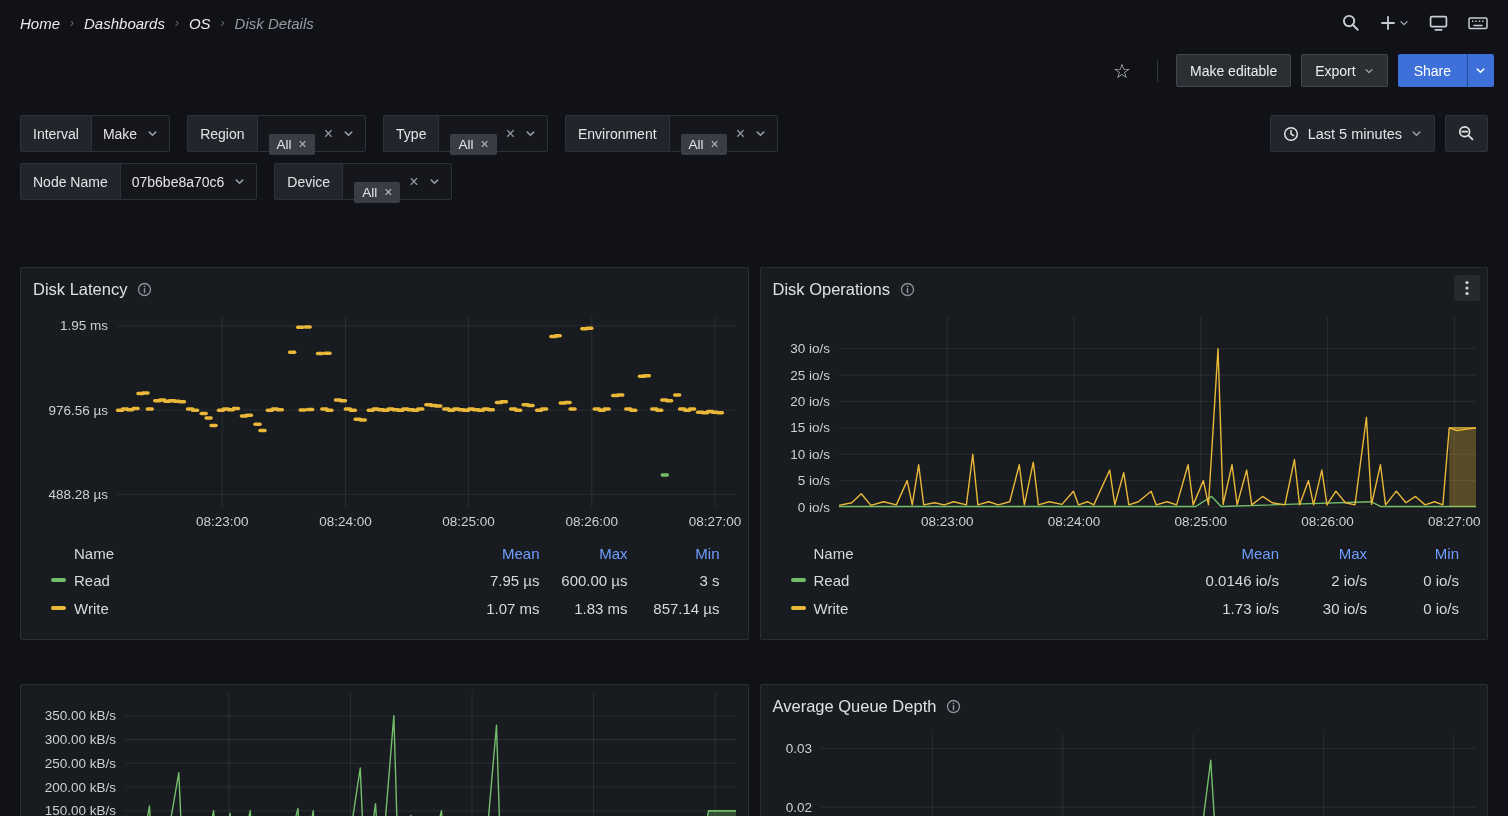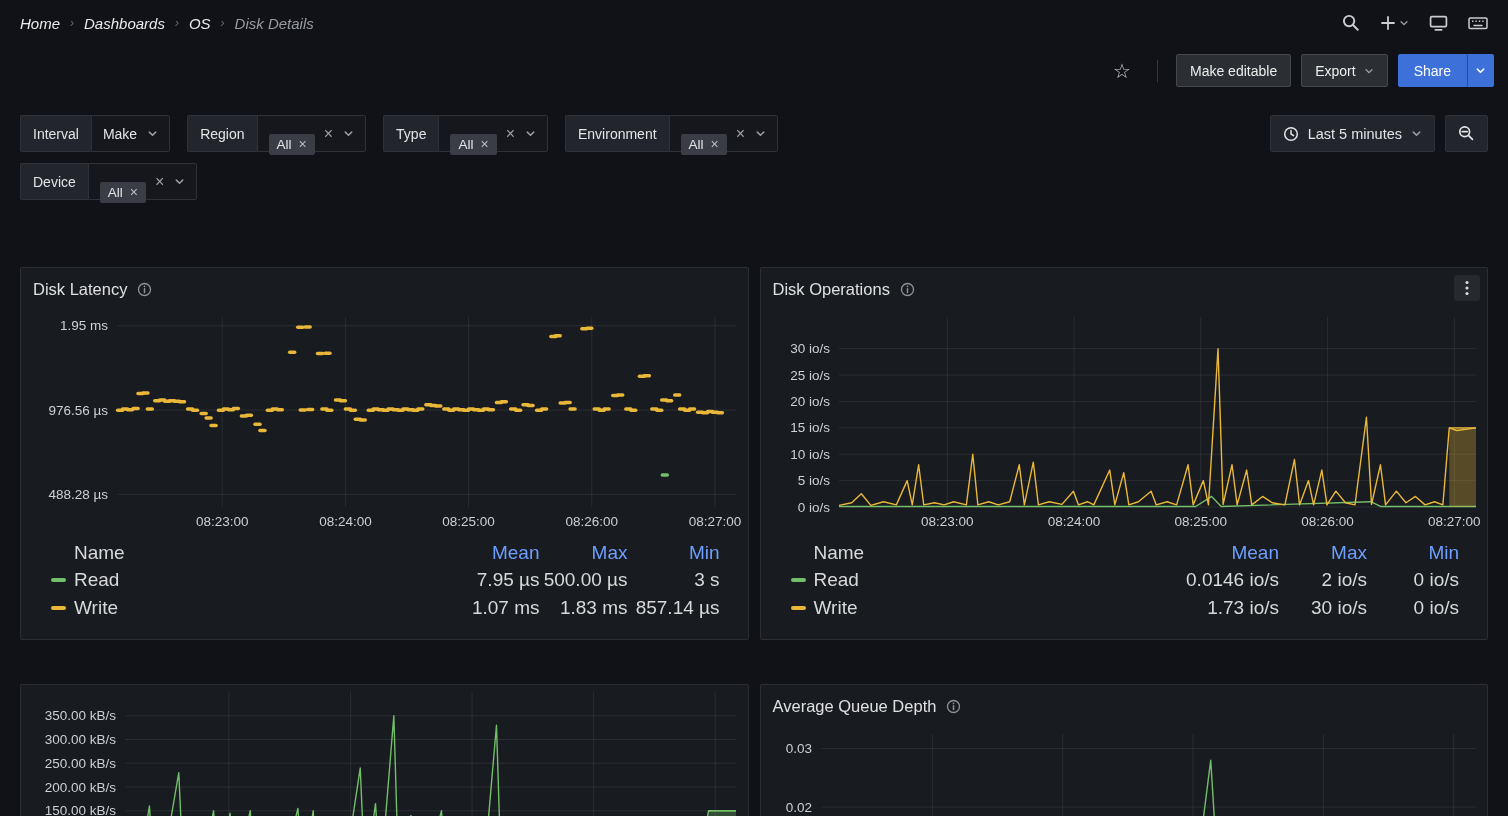--- a/index.html
+++ b/index.html
@@ -82,21 +82,21 @@
   }
   .phead { height:42px; display:flex; align-items:center; padding:0 12px; gap:10px; }
   .ptitle { font-size:16.5px; font-weight:500; color:#dfe0e2; }
   .info-ic { color:#8e939a; display:flex; cursor:pointer; }
   .kebab {
     position:absolute; top:7px; right:7px; width:26px; height:26px; border-radius:3px;
     background:#26292e; display:flex; align-items:center; justify-content:center; cursor:pointer;
   }
   .chart { height:226px; position:relative; }
 
-  .legend { padding:4px 28px 0 30px; font-size:19px; }
+  .legend { padding:4px 28px 0 30px; font-size:15px; }
   .lhead { display:flex; align-items:center; height:26px; color:#6e9fff; font-weight:500; cursor:pointer; }
   .lhead .c-name { padding-left:23px; }
   .lrow { display:flex; align-items:center; height:28px; }
   .c-name { flex:1; display:flex; align-items:center; gap:8px; color:#d8d9da; }
   .c-mean { width:140px; text-align:right; }
   .c-max { width:88px; text-align:right; }
   .c-min { width:92px; text-align:right; }
   .marker { width:15px; height:4px; border-radius:2px; display:inline-block; }
   .lname-txt { cursor:pointer; }
 </style>
@@ -237,20 +237,29 @@
         <svg width="17" height="17" viewBox="0 0 16 16">
             <circle cx="6.3" cy="6.3" r="4.6" fill="none" stroke="currentColor" stroke-width="1.6"></circle>
             <line x1="4" y1="6.3" x2="8.6" y2="6.3" stroke="currentColor" stroke-width="1.6" stroke-linecap="round"></line>
             <line x1="9.8" y1="9.8" x2="13.6" y2="13.6" stroke="currentColor" stroke-width="1.6" stroke-linecap="round"></line>
           </svg>
       </button>
     </div>
   </div>
 
   <div class="frow">
+    <div class="fbox">
+      <span class="flabel">Node Name</span>
+      <span class="fval">
+        <span>07b6be8a70c6</span>
+        <svg class="chev" width="11" height="11" viewBox="0 0 12 12">
+            <path d="M2.5 4.5 L6 8 L9.5 4.5" fill="none" stroke="currentColor" stroke-width="1.6" stroke-linecap="round"></path>
+          </svg>
+      </span>
+    </div>
 
     <div class="fbox">
       <span class="flabel">Device</span>
       <span class="fval">
         <span class="chip">
           <span>All</span>
           <span class="chip-x">×</span>
         </span>
         <span class="clear-x">×</span>
         <svg class="chev" width="11" height="11" viewBox="0 0 12 12">
@@ -412,21 +421,21 @@
         <span class="c-mean lname-txt">Mean</span>
         <span class="c-max lname-txt">Max</span>
         <span class="c-min lname-txt">Min</span>
       </div>
       <div class="lrow">
         <span class="c-name">
             <span class="marker" style="background:#73BF69"></span>
             <span class="lname-txt">Read</span>
           </span>
         <span class="c-mean">7.95 µs</span>
-        <span class="c-max">500.00 µs</span>
+        <span class="c-max">600.00 µs</span>
         <span class="c-min">3 s</span>
       </div>
       <div class="lrow">
         <span class="c-name">
             <span class="marker" style="background:#EAB839"></span>
             <span class="lname-txt">Write</span>
           </span>
         <span class="c-mean">1.07 ms</span>
         <span class="c-max">1.83 ms</span>
         <span class="c-min">857.14 µs</span>

